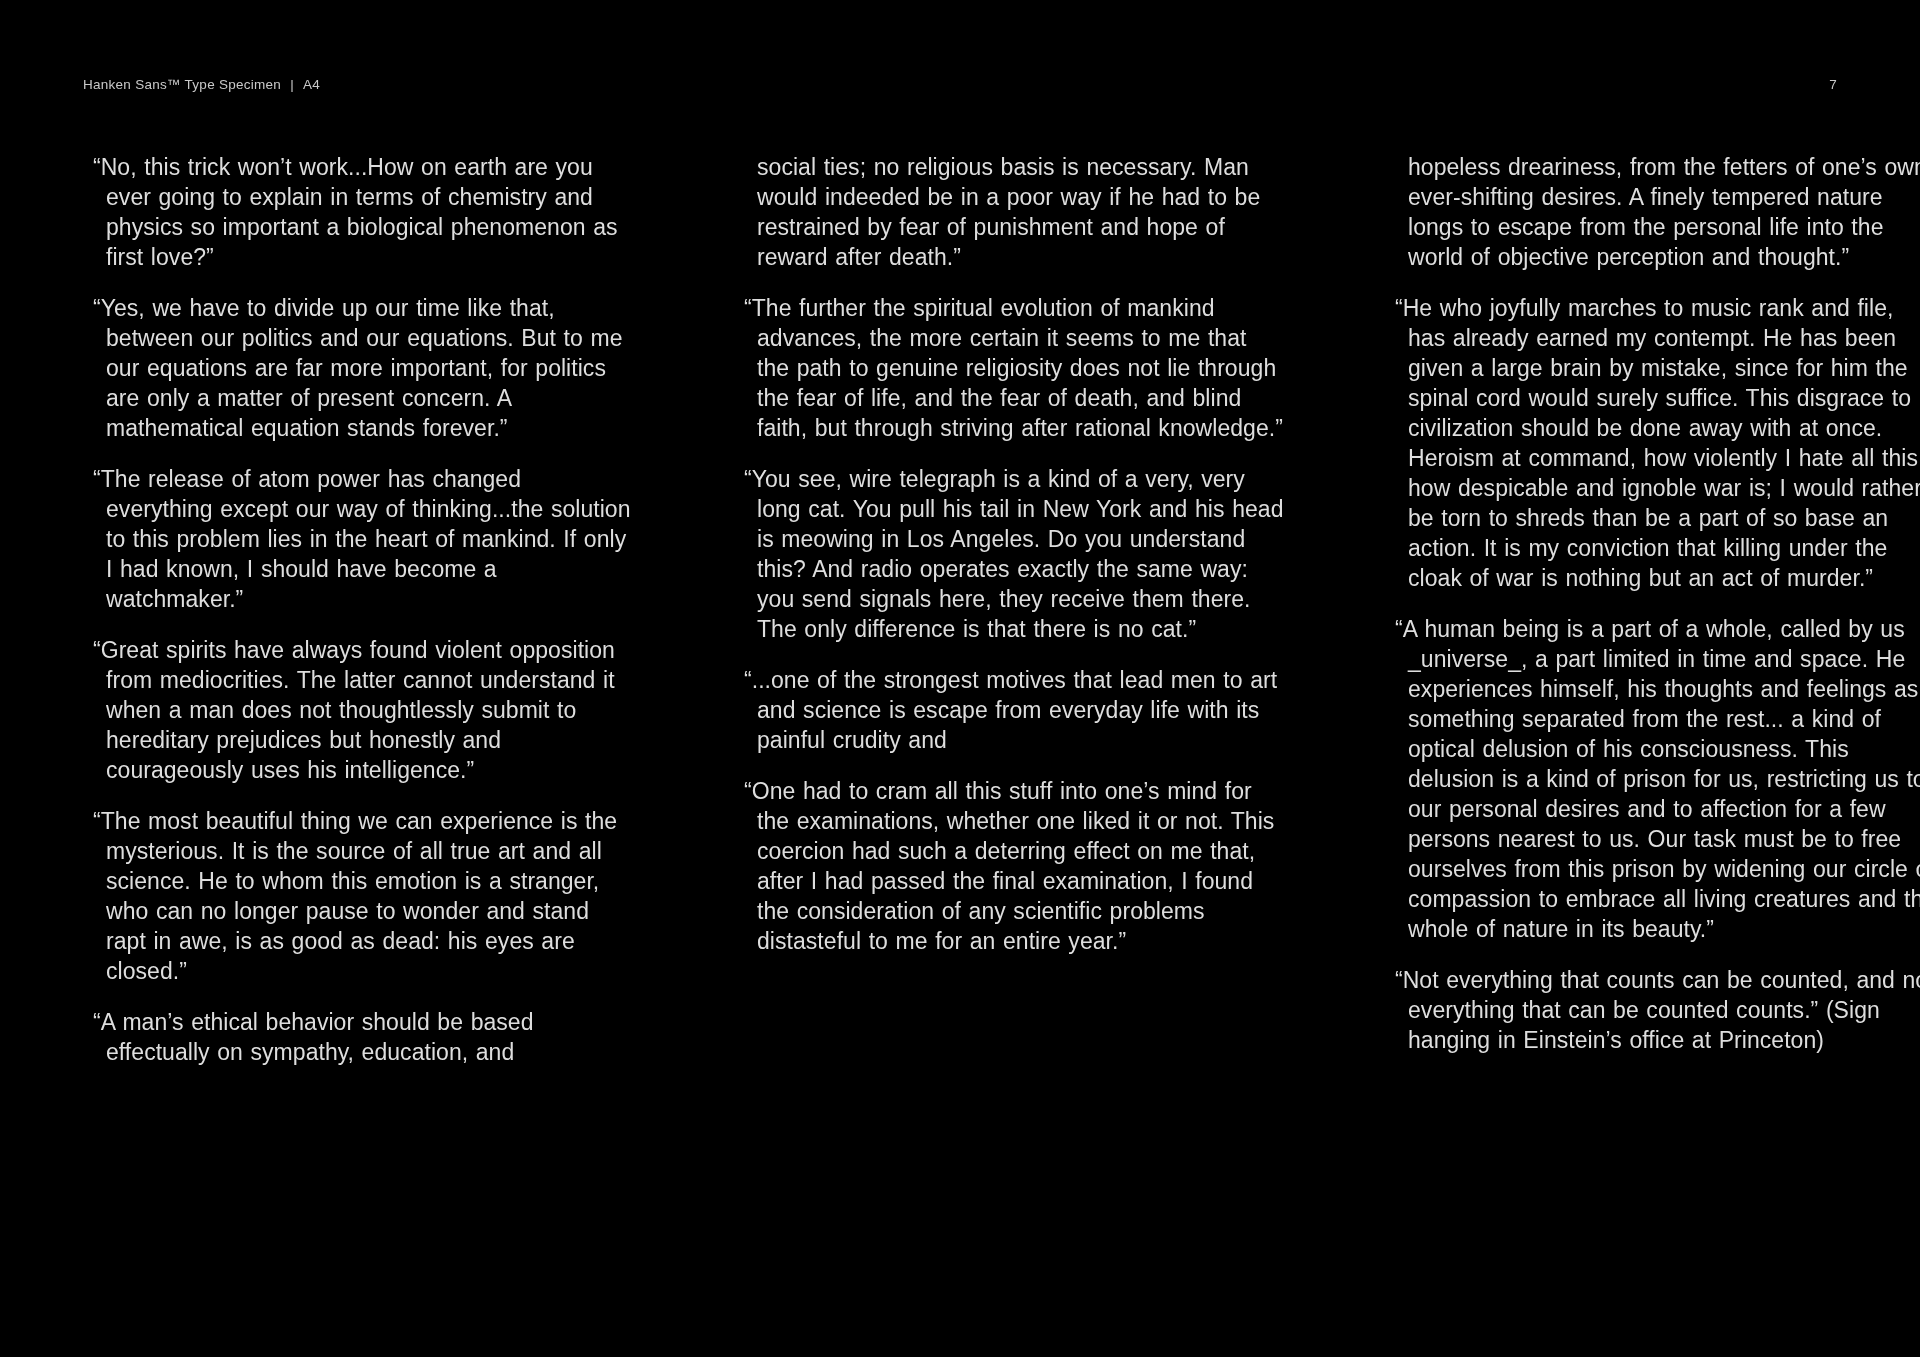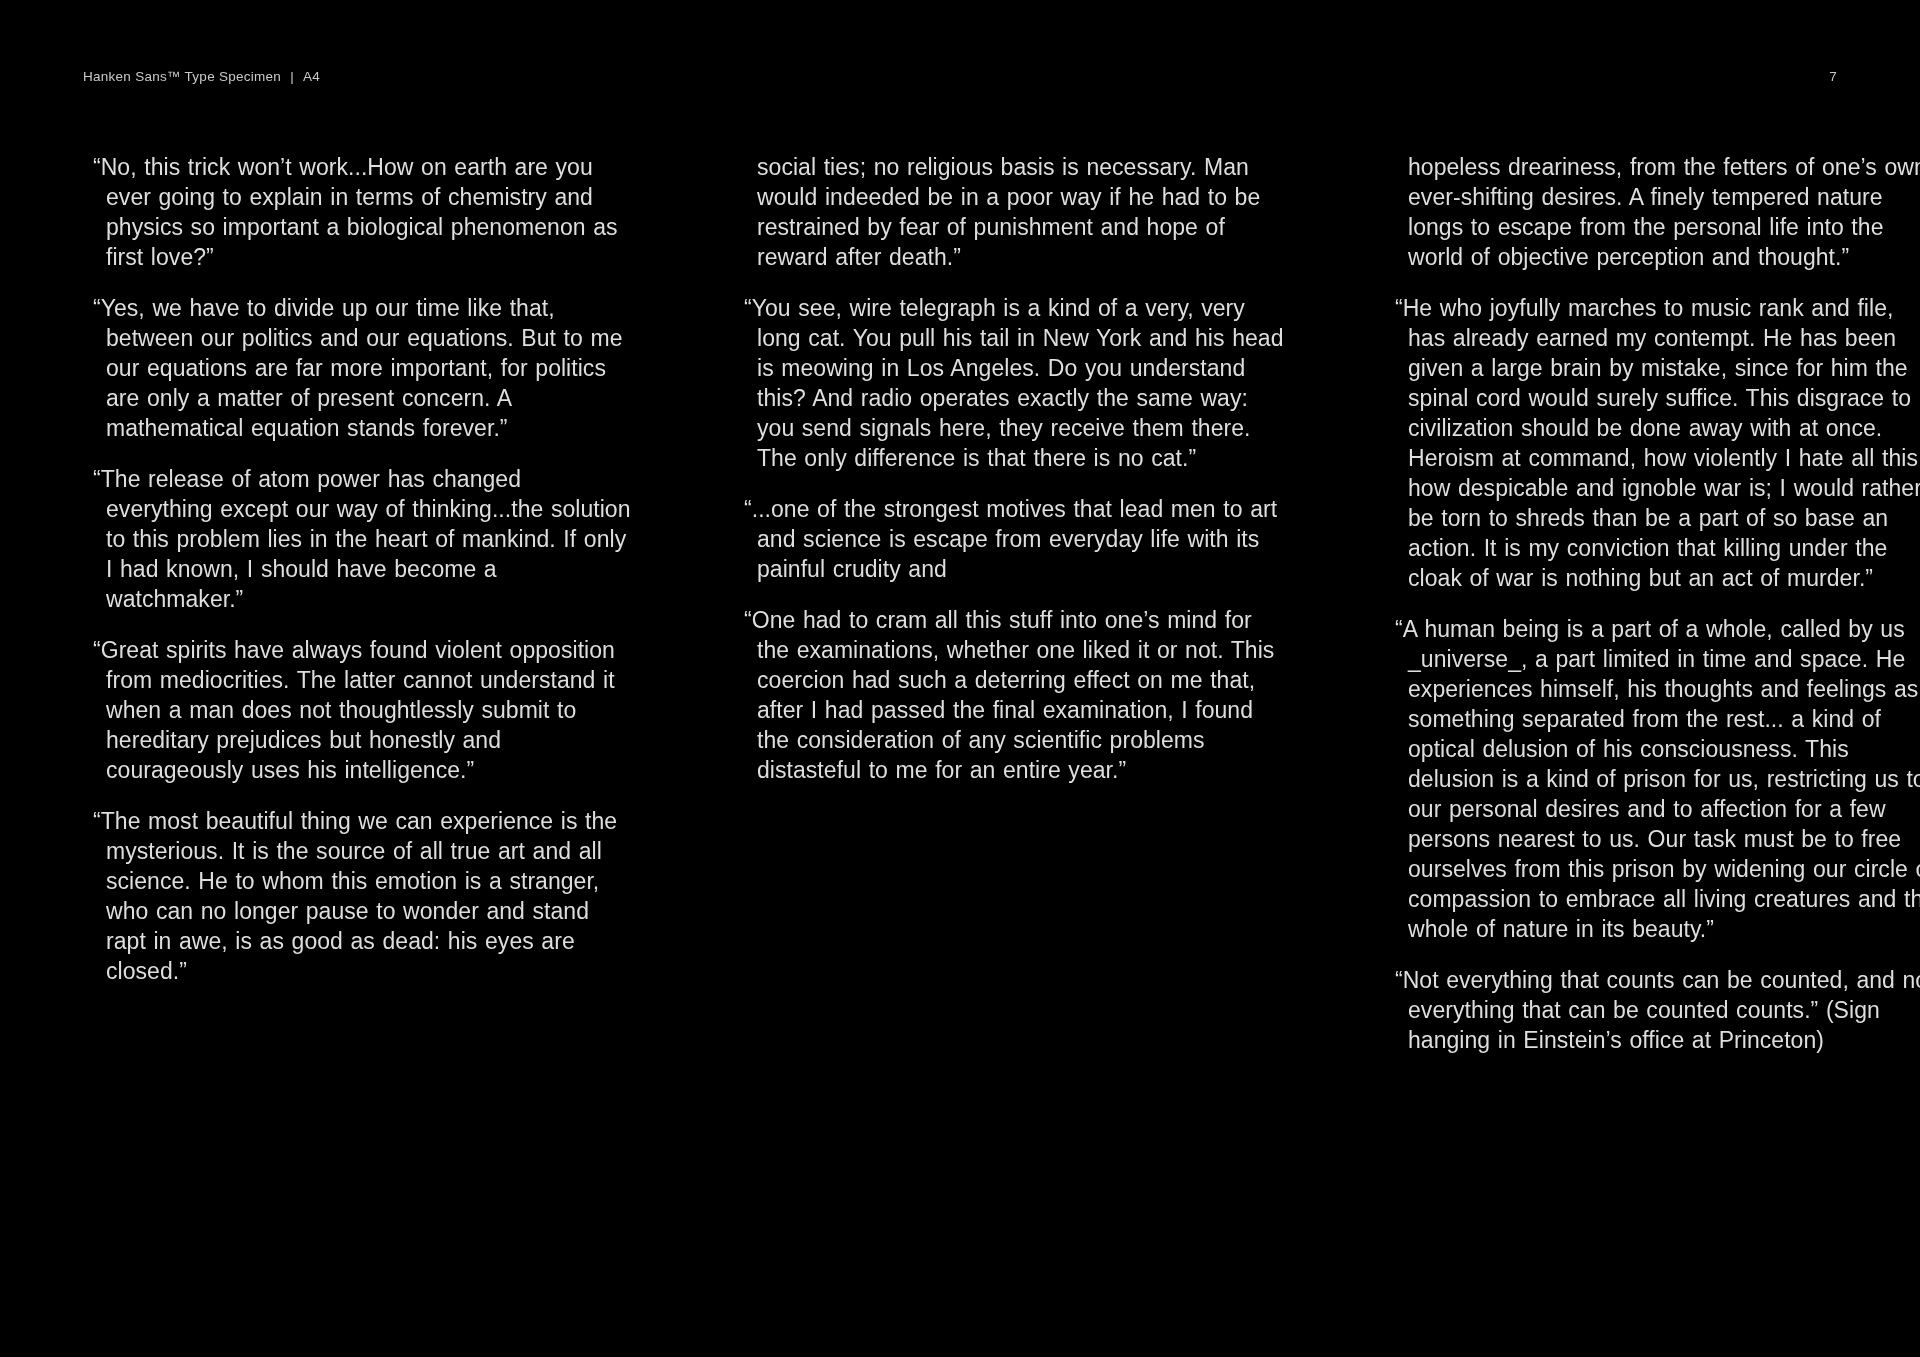--- a/index.html
+++ b/index.html
@@ -12,21 +12,21 @@
     width: 1920px;
     height: 1357px;
     background: #000000;
     overflow: hidden;
     font-family: "Liberation Sans", "DejaVu Sans", sans-serif;
   }
   .header {
     position: absolute;
     left: 83px;
     right: 83px;
-    top: 68px;
+    top: 76px;
     display: flex;
     justify-content: space-between;
     align-items: baseline;
     font-size: 13.5px;
     line-height: 17px;
     letter-spacing: 0.02em;
     color: #c9c9c9;
   }
   .header-left {
     display: flex;
@@ -75,23 +75,25 @@
     <span>7</span>
   </div>
 
   <div class="columns">
     <div class="column">
         <p class="hang">“No, this trick won’t work...How on earth are you ever going to explain in terms of chemistry and physics so important a biological phenomenon as first love?”</p>
         <p class="hang">“Yes, we have to divide up our time like that, between our politics and our equations. But to me our equations are far more important, for politics are only a matter of present concern. A mathematical equation stands forever.”</p>
         <p class="hang">“The release of atom power has changed everything except our way of thinking...the solution to this problem lies in the heart of mankind. If only I had known, I should have become a watchmaker.”</p>
         <p class="hang">“Great spirits have always found violent opposition from mediocrities. The latter cannot understand it when a man does not thoughtlessly submit to hereditary prejudices but honestly and courageously uses his intelligence.”</p>
         <p class="hang">“The most beautiful thing we can experience is the mysterious. It is the source of all true art and all science. He to whom this emotion is a stranger, who can no longer pause to wonder and stand rapt in awe, is as good as dead: his eyes are closed.”</p>
+        <p class="hang">“A man’s ethical behavior should be based effectually on sympathy, education, and</p>
       </div>
     <div class="column">
         <p>social ties; no religious basis is necessary. Man would indeeded be in a poor way if he had to be restrained by fear of punishment and hope of reward after death.”</p>
+        <p class="hang">“The further the spiritual evolution of mankind advances, the more certain it seems to me that the path to genuine religiosity does not lie through the fear of life, and the fear of death, and blind faith, but through striving after rational knowledge.”</p>
         <p class="hang">“You see, wire telegraph is a kind of a very, very long cat. You pull his tail in New York and his head is meowing in Los Angeles. Do you understand this? And radio operates exactly the same way: you send signals here, they receive them there. The only difference is that there is no cat.”</p>
         <p class="hang">“...one of the strongest motives that lead men to art and science is escape from everyday life with its painful crudity and</p>
         <p class="hang">“One had to cram all this stuff into one’s mind for the examinations, whether one liked it or not. This coercion had such a deterring effect on me that, after I had passed the final examination, I found the consideration of any scientific problems distasteful to me for an entire year.”</p>
       </div>
     <div class="column">
         <p>hopeless dreariness, from the fetters of one’s own ever-shifting desires. A finely tempered nature longs to escape from the personal life into the world of objective perception and thought.”</p>
         <p class="hang">“He who joyfully marches to music rank and file, has already earned my contempt. He has been given a large brain by mistake, since for him the spinal cord would surely suffice. This disgrace to civilization should be done away with at once. Heroism at command, how violently I hate all this, how despicable and ignoble war is; I would rather be torn to shreds than be a part of so base an action. It is my conviction that killing under the cloak of war is nothing but an act of murder.”</p>
         <p class="hang">“A human being is a part of a whole, called by us _universe_, a part limited in time and space. He experiences himself, his thoughts and feelings as something separated from the rest... a kind of optical delusion of his consciousness. This delusion is a kind of prison for us, restricting us to our personal desires and to affection for a few persons nearest to us. Our task must be to free ourselves from this prison by widening our circle of compassion to embrace all living creatures and the whole of nature in its beauty.”</p>
         <p class="hang">“Not everything that counts can be counted, and not everything that can be counted counts.” (Sign hanging in Einstein’s office at Princeton)</p>
       </div>

